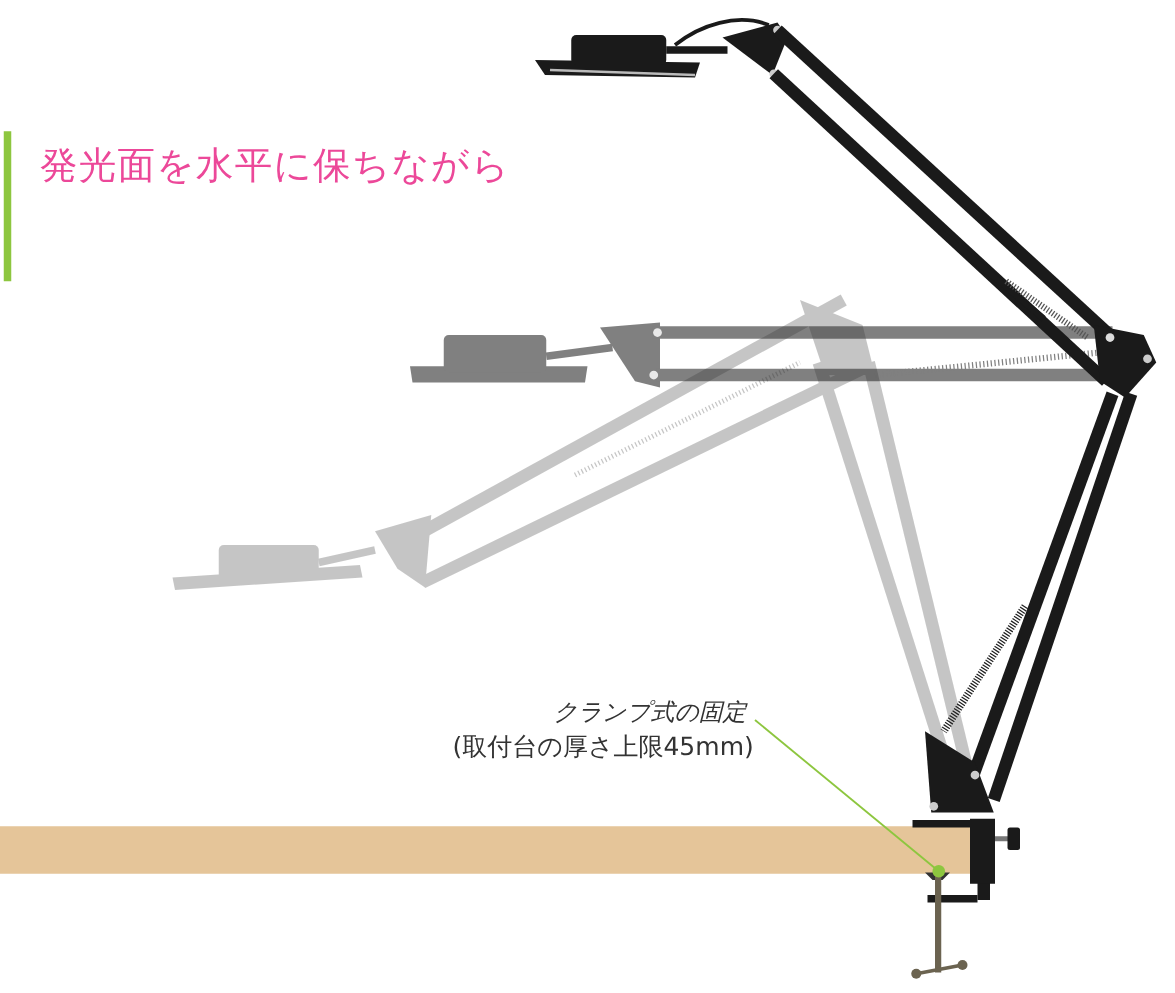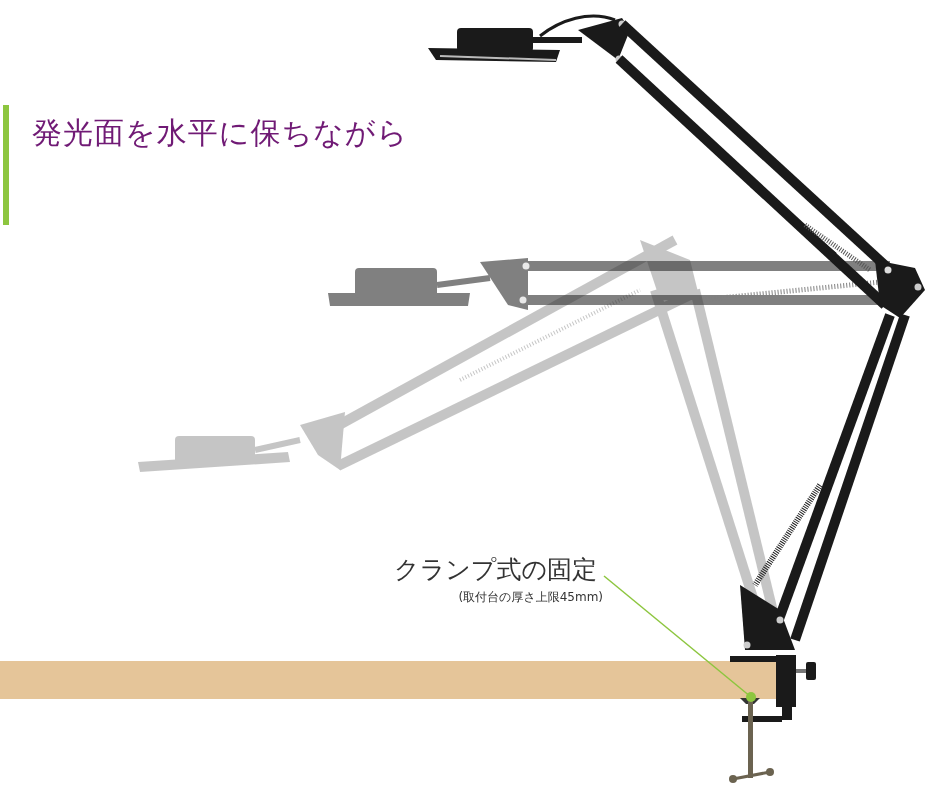--- a/index.html
+++ b/index.html
@@ -1,23 +1,23 @@
 <!DOCTYPE html>
 <html><head>
   <meta charset="utf-8">
   <style>
     html, body { margin: 0; padding: 0; background: #ffffff; }
     body { width: 940px; height: 794px; position: relative; overflow: hidden;
            font-family: "DejaVu Sans", "Liberation Sans", sans-serif; }
     .accent-bar { position: absolute; left: 3px; top: 105px; width: 6px; height: 120px; background: #8dc63f; }
-    .headline { position: absolute; left: 32px; top: 104px; color: #701a75; font-size: 30px; line-height: 58px; letter-spacing: 1px; font-weight: 300; text-align: right; }
+    .headline { position: absolute; left: 32px; top: 104px; color: #ec4899; font-size: 30px; line-height: 58px; letter-spacing: 1px; font-weight: 300; text-align: right; }
     .headline div { white-space: nowrap; }
     .clamp-label { position: absolute; right: 343px; top: 556px; text-align: right; color: #333333; }
-    .clamp-title { font-size: 25px; line-height: 28px; white-space: nowrap; }
-    .clamp-note { font-size: 12px; line-height: 26px; white-space: nowrap; margin-right: -6px; }
+    .clamp-title { font-size: 19px; line-height: 28px; white-space: nowrap; font-style: italic; }
+    .clamp-note { font-size: 20px; line-height: 26px; white-space: nowrap; margin-right: -6px; }
     .desk { position: absolute; left: 0; top: 661px; width: 784px; height: 38px; background: #e5c599; }
     svg.illus { position: absolute; left: 0; top: 0; }
   </style>
 </head>
 <body>
 
 <div class="accent-bar"></div>
 
 <div class="headline">
   <div>発光面を水平に保ちながら</div>

